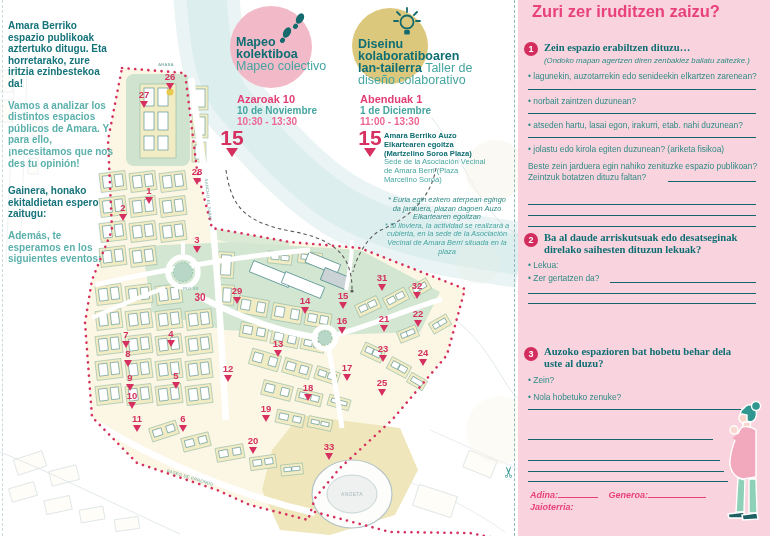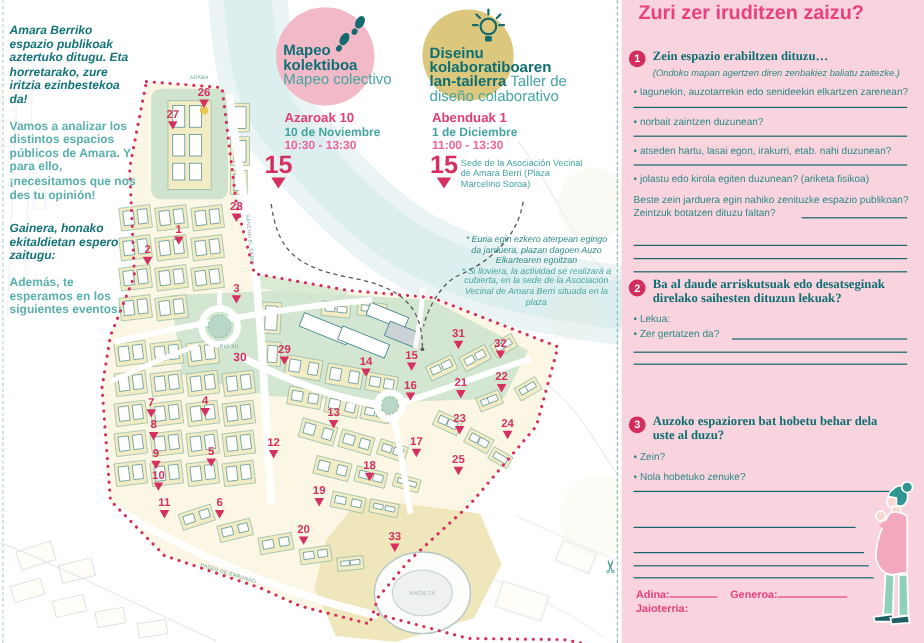--- a/index.html
+++ b/index.html
@@ -1,21 +1,21 @@
 <!DOCTYPE html>
 <html><head>
 <meta charset="utf-8">
 <style>
   html,body{margin:0;padding:0;background:#e9e9e9;}
   .page{position:relative;width:770px;height:536px;background:#ffffff;overflow:hidden;
         font-family:"Liberation Sans",sans-serif;}
   .abs{position:absolute;}
   
   .intro{left:8px;top:20px;width:106px;font-size:10px;line-height:11.6px;}
-  .eu{color:#15737a;font-weight:bold;font-style:italic;}
+  .eu{color:#15737a;font-weight:bold;}
   .es{color:#3fa39e;font-weight:bold;opacity:.85;}
   .intro p{margin:0 0 10px 0;}
   
   .badge-circle{border-radius:50%;}
   .b1{left:230px;top:6px;width:82px;height:82px;background:#f2bac9;}
   .b2{left:352px;top:8px;width:76px;height:76px;background:#dcc87c;}
   .badge-title{font-size:12.5px;line-height:12px;}
   .bt-bold{color:#0f6e73;font-weight:bold;}
   .bt-reg{color:#45a5a0;}
   
@@ -39,21 +39,21 @@
   .p-title{left:14px;top:2px;font-size:16.5px;font-weight:bold;color:#e8417c;}
   .p-sub{left:14px;top:22px;font-size:7.4px;font-style:italic;color:#ee7aa4;}
   .qnum{width:14px;height:14px;border-radius:50%;background:#d22d5c;color:#fff;
         font-size:9px;font-weight:bold;text-align:center;line-height:14px;}
   .qhead{font-size:10.6px;font-weight:bold;color:#0f6e73;line-height:12px;font-family:Liberation Serif, serif;}
   .qhint{font-size:7.8px;font-style:italic;color:#2e8a86;}
   .bullet{font-size:8.4px;color:#2e8a86;}
   .bullet::before{content:"• ";}
   .wline{border-bottom:1px solid #14646e;height:1px;}
   .para{font-size:8.4px;color:#2e8a86;line-height:10.6px;}
-  .pfoot{font-size:9px;color:#e8417c;font-weight:bold;}
+  .pfoot{font-size:9px;font-style:italic;color:#e8417c;font-weight:bold;}
   .pline{display:inline-block;border-bottom:1px solid #e8417c;height:9px;}
 </style>
 </head>
 <body>
 
 <div class="page">
 
   <svg id="mapsvg" class="abs" style="left:0;top:0" width="520" height="536" viewBox="0 0 520 536">
 
     <g>
@@ -677,20 +677,21 @@
   <div class="abs" style="left:360px;top:94px">
     <div class="ev-date">Abenduak 1</div>
     <div class="ev-date-es">1 de Diciembre</div>
     <div class="ev-time">11:00 - 13:30</div>
   </div>
   <div class="abs" style="left:358px;top:129px;width:24px">
     <div class="bignum">15</div>
     <div class="pin-tri"></div>
   </div>
   <div class="abs loc" style="left:384px;top:132px;width:108px">
+    <div class="lb">Amara Berriko Auzo Elkartearen egoitza (Martzelino Soroa Plaza)</div>
     <div class="ll">Sede de la Asociación Vecinal de Amara Berri (Plaza Marcelino Soroa)</div>
   </div>
 
   <div class="abs footnote" style="left:383px;top:196px;width:128px">
     <div class="fn-eu">* Euria egin ezkero aterpean egingo da jarduera, plazan dagoen Auzo Elkartearen egoitzan</div>
     <div class="fn-es">* Si lloviera, la actividad se realizará a cubierta, en la sede de la Asociación Vecinal de Amara Berri situada en la plaza</div>
   </div>
 
   <div class="abs vdash" style="left:2px;top:0;height:536px;opacity:.5"></div>
   <div class="abs vdash" style="left:514px;top:0;height:536px"></div>

